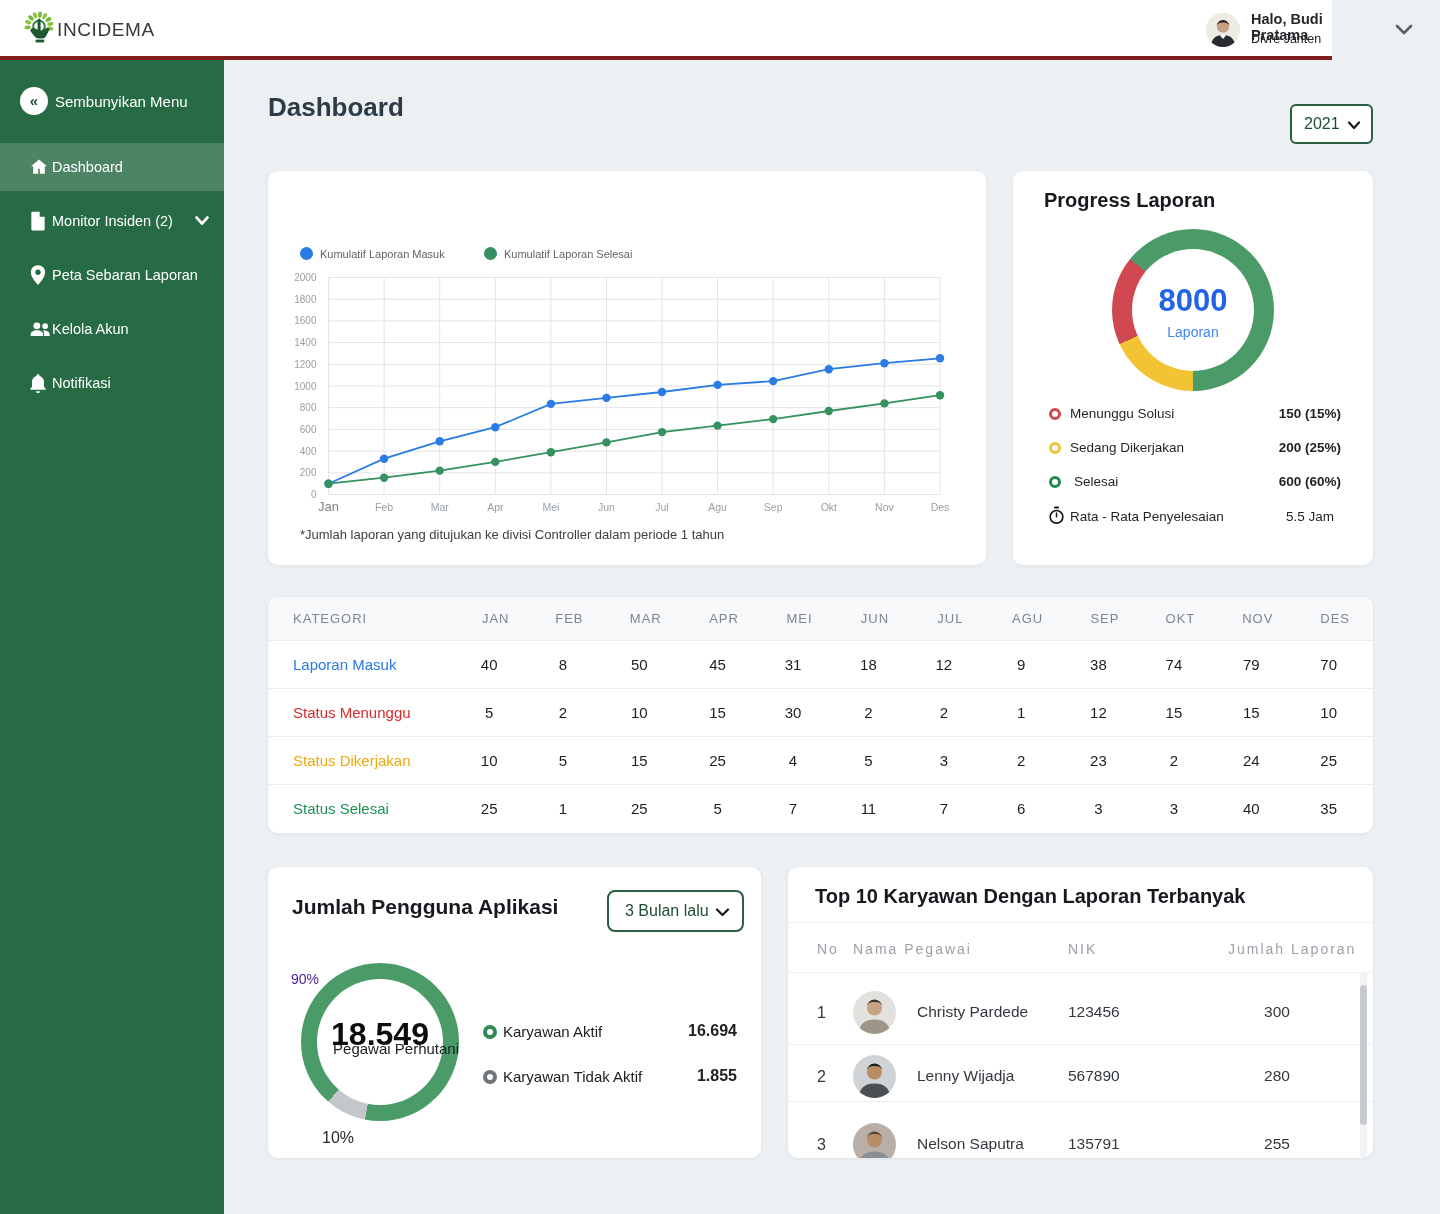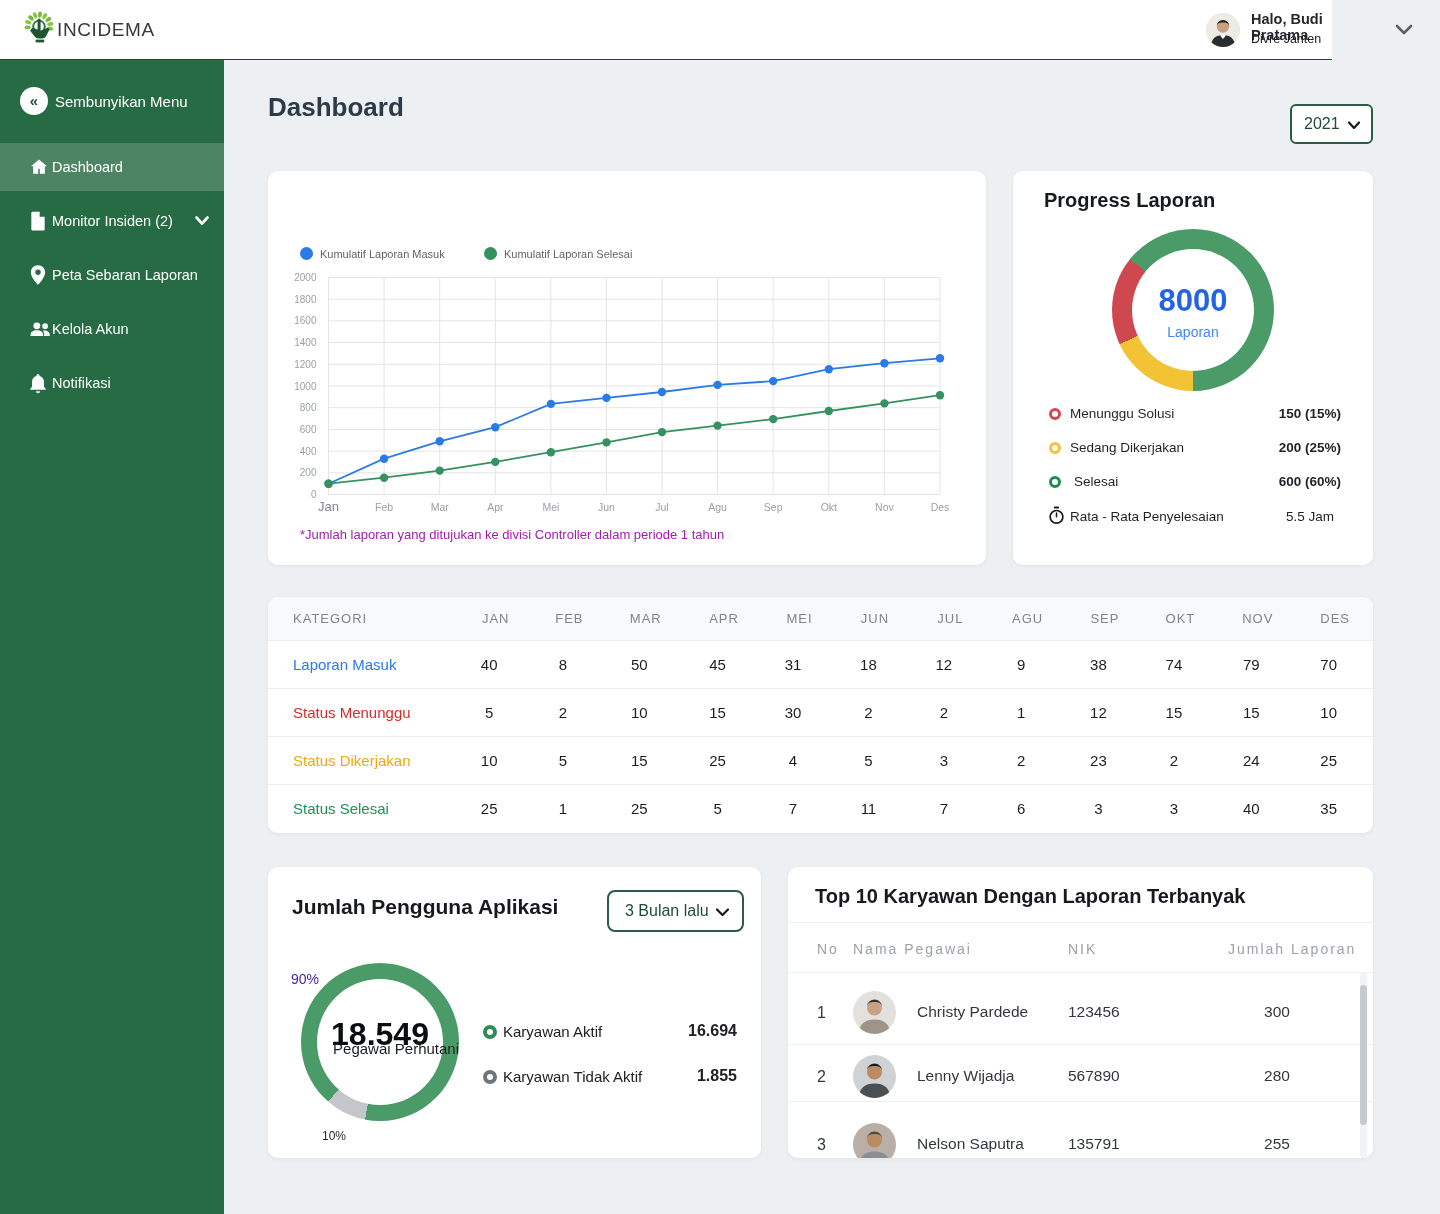--- a/index.html
+++ b/index.html
@@ -1,40 +1,40 @@
 <!DOCTYPE html>
 <html><head>
 <meta charset="utf-8">
 <style>
 * { margin:0; padding:0; box-sizing:border-box; }
 html,body { width:1440px; height:1214px; font-family:"Liberation Sans", sans-serif; background:#EDF0F2; overflow:hidden; }
 #page { position:relative; width:1440px; height:1214px; }
 
-#hdr { position:absolute; left:0; top:0; width:1332px; height:60px; background:#fff; z-index:20; border-bottom:1px solid #7f1d1d; }
+#hdr { position:absolute; left:0; top:0; width:1332px; height:60px; background:#fff; z-index:20; border-bottom:4px solid #7f1d1d; }
 #brand { position:absolute; left:57px; top:19px; font-size:19px; letter-spacing:0.6px; color:#37393B; font-weight:500; }
 #prof-name { position:absolute; left:1251px; top:11px; font-size:14.5px; font-weight:600; color:#25282B; }
 #prof-sub { position:absolute; left:1251px; top:32px; font-size:12.5px; color:#202225; }
 
 #side { position:absolute; left:0; top:60px; width:224px; height:1154px; background:#266B43; z-index:10; }
 .mitem { position:absolute; left:0; width:224px; height:48px; color:#fff; font-size:14.5px; }
 .mitem .lbl { position:absolute; left:52px; top:50%; transform:translateY(-50%); white-space:nowrap; }
 .mitem svg.mi { position:absolute; left:29px; top:50%; transform:translateY(-50%); }
 .active-band { position:absolute; left:0; top:83px; width:224px; height:48px; background:rgba(255,255,255,0.18); }
 #hidebtn-circle { position:absolute; left:20px; top:27px; width:28px; height:28px; border-radius:50%; background:#fff; color:#26543A; font-size:15px; font-weight:bold; text-align:center; line-height:27px; }
 
 #main-title { position:absolute; left:268px; top:92px; font-size:26px; font-weight:bold; color:#2D3A48; }
 #yearbox { position:absolute; left:1290px; top:104px; width:83px; height:40px; background:#fff; border:2px solid #2B5D41; border-radius:6px; }
 #yearbox span { position:absolute; left:12px; top:9px; font-size:16px; color:#1F4D33; }
 .card { position:absolute; background:#fff; border-radius:10px; box-shadow:0 1px 4px rgba(30,40,50,0.06); }
 
 #card-chart { left:268px; top:171px; width:718px; height:394px; }
 #card-chart h2 { position:absolute; left:32px; top:22px; font-size:20px; font-weight:bold; color:#16191D; }
 .leg { position:absolute; top:76px; font-size:11px; color:#5F6368; }
 .leg .dot { display:inline-block; width:13px; height:13px; border-radius:50%; vertical-align:-2px; margin-right:7px; }
-#foot-note { position:absolute; left:32px; top:356px; font-size:13px; color:#a21caf; }
+#foot-note { position:absolute; left:32px; top:356px; font-size:13px; color:#404040; }
 
 #card-prog { left:1013px; top:171px; width:360px; height:394px; }
 #card-prog h2 { position:absolute; left:31px; top:18px; font-size:20px; font-weight:bold; color:#16191D; }
 #donut1 { position:absolute; left:99px; top:58px; width:162px; height:162px; border-radius:50%;
   background:conic-gradient(from 180deg, #F2C335 0deg 65deg, #CF4850 65deg 129deg, #4A9B68 129deg 360deg); }
 #donut1 .hole { position:absolute; left:20px; top:20px; width:122px; height:122px; border-radius:50%; background:#fff; }
 #donut1 .big { position:absolute; width:100%; text-align:center; top:54px; font-size:31px; font-weight:bold; color:#2264E5; }
 #donut1 .sub { position:absolute; width:100%; text-align:center; top:95px; font-size:14px; color:#4285F4; }
 .prow { position:absolute; left:36px; width:292px; height:20px; font-size:13.5px; color:#1E2126; }
 .prow .nm { position:absolute; left:21px; top:1px; }
@@ -52,21 +52,21 @@
 #card-users { left:268px; top:867px; width:493px; height:291px; }
 #card-users h2 { position:absolute; left:24px; top:28px; font-size:21px; font-weight:bold; color:#16191D; }
 #ddl { position:absolute; left:339px; top:23px; width:137px; height:42px; border:2px solid #2B5D41; border-radius:8px; background:#fff; }
 #ddl span { position:absolute; left:16px; top:10px; font-size:16px; color:#1F4D33; }
 #donut2 { position:absolute; left:33px; top:96px; width:158px; height:158px; border-radius:50%;
   background:conic-gradient(from 191deg, #C3C7CB 0deg 30deg, #4A9B68 30deg 360deg); }
 #donut2 .hole { position:absolute; left:16px; top:16px; width:126px; height:126px; border-radius:50%; background:#fff; }
 #donut2 .big { position:absolute; width:100%; text-align:center; top:53px; font-size:32px; font-weight:bold; color:#0B0C0D; }
 #donut2 .sub { position:absolute; width:100%; text-align:right; top:77px; font-size:15px; white-space:nowrap; color:#1B1E23; }
 #pct90 { position:absolute; left:23px; top:104px; font-size:14px; color:#4c1d95; }
-#pct10 { position:absolute; left:54px; top:262px; font-size:12px; color:#26292E; }
+#pct10 { position:absolute; left:54px; top:262px; font-size:16px; color:#26292E; }
 .urow { position:absolute; left:213px; width:256px; height:20px; font-size:15px; color:#202124; }
 .urow .nm { position:absolute; left:22px; top:0; }
 .urow .vl { position:absolute; right:0; top:-1px; font-weight:600; font-size:16px; }
 .uring { position:absolute; left:2px; top:2px; width:14px; height:14px; border-radius:50%; }
 
 #card-top { left:788px; top:867px; width:585px; height:291px; overflow:hidden; }
 #card-top h2 { position:absolute; left:27px; top:18px; font-size:20px; font-weight:bold; color:#16191D; }
 .t10-hr { position:absolute; left:0; width:585px; height:1px; background:#EDEFF1; }
 .t10-h { position:absolute; top:74px; font-size:14px; color:#9BA1A8; letter-spacing:2px; }
 .t10row { position:absolute; left:0; width:585px; height:58px; }

